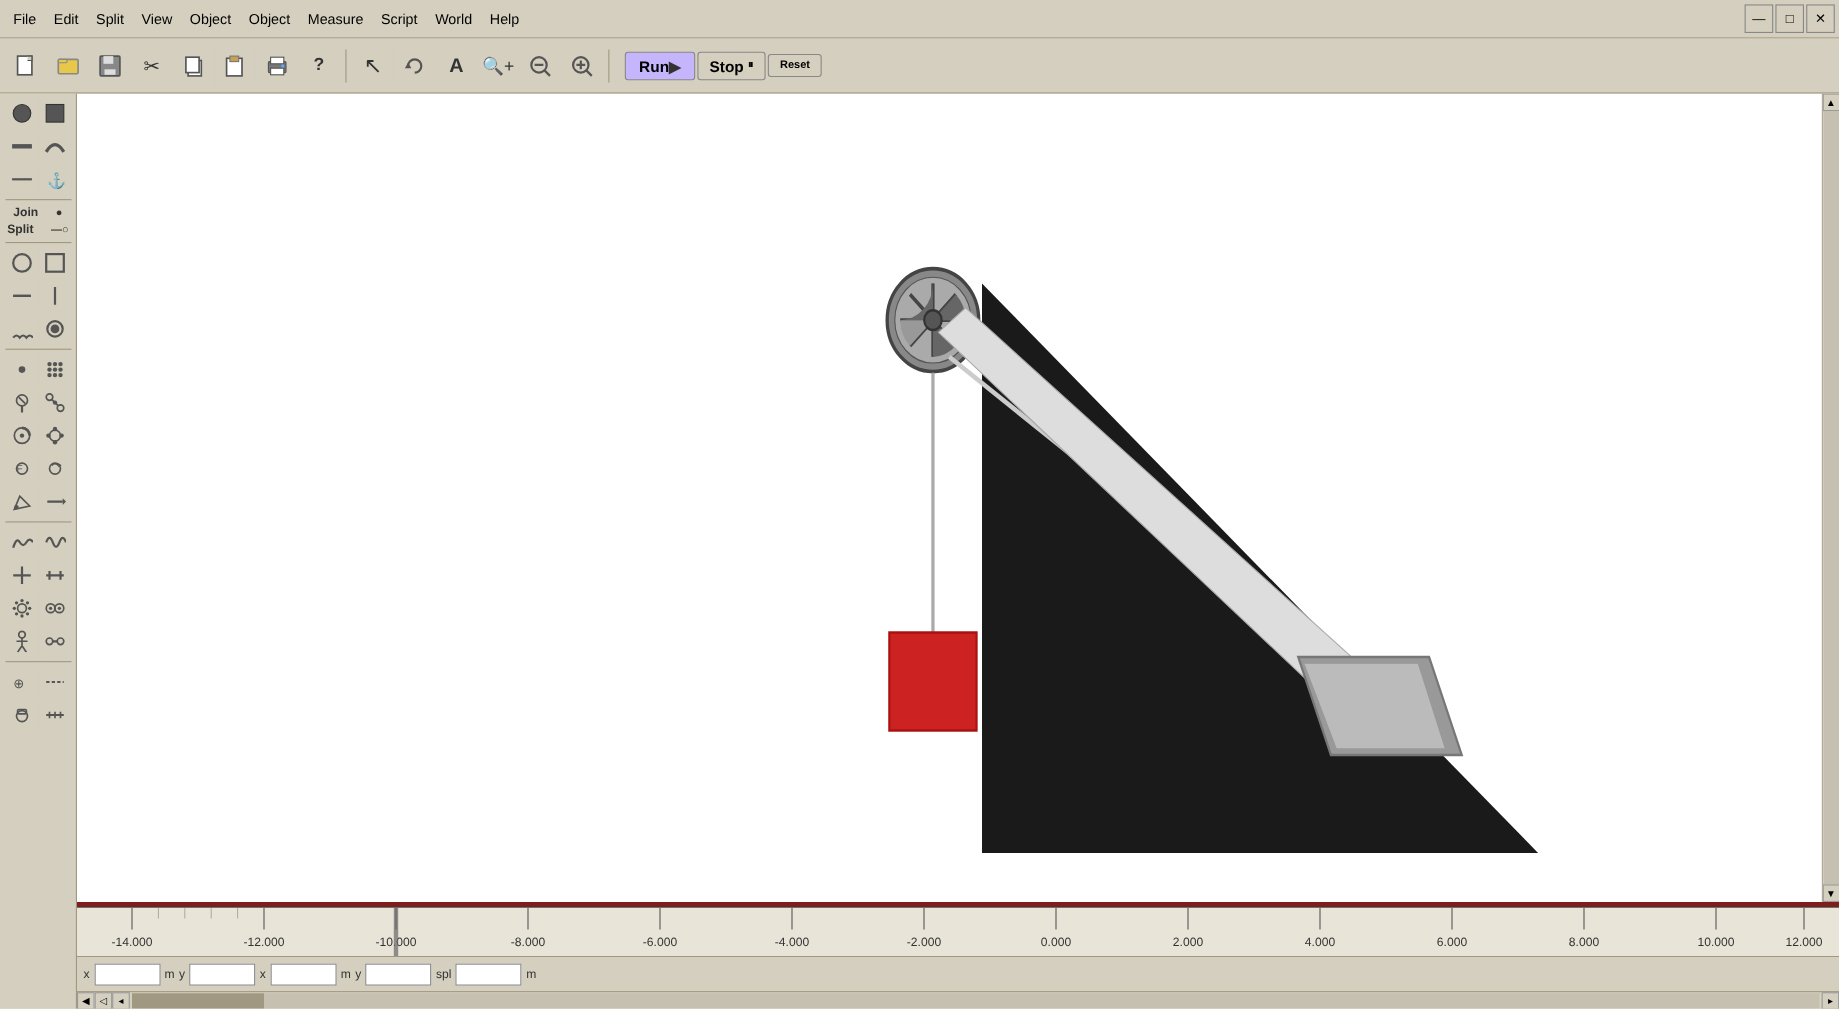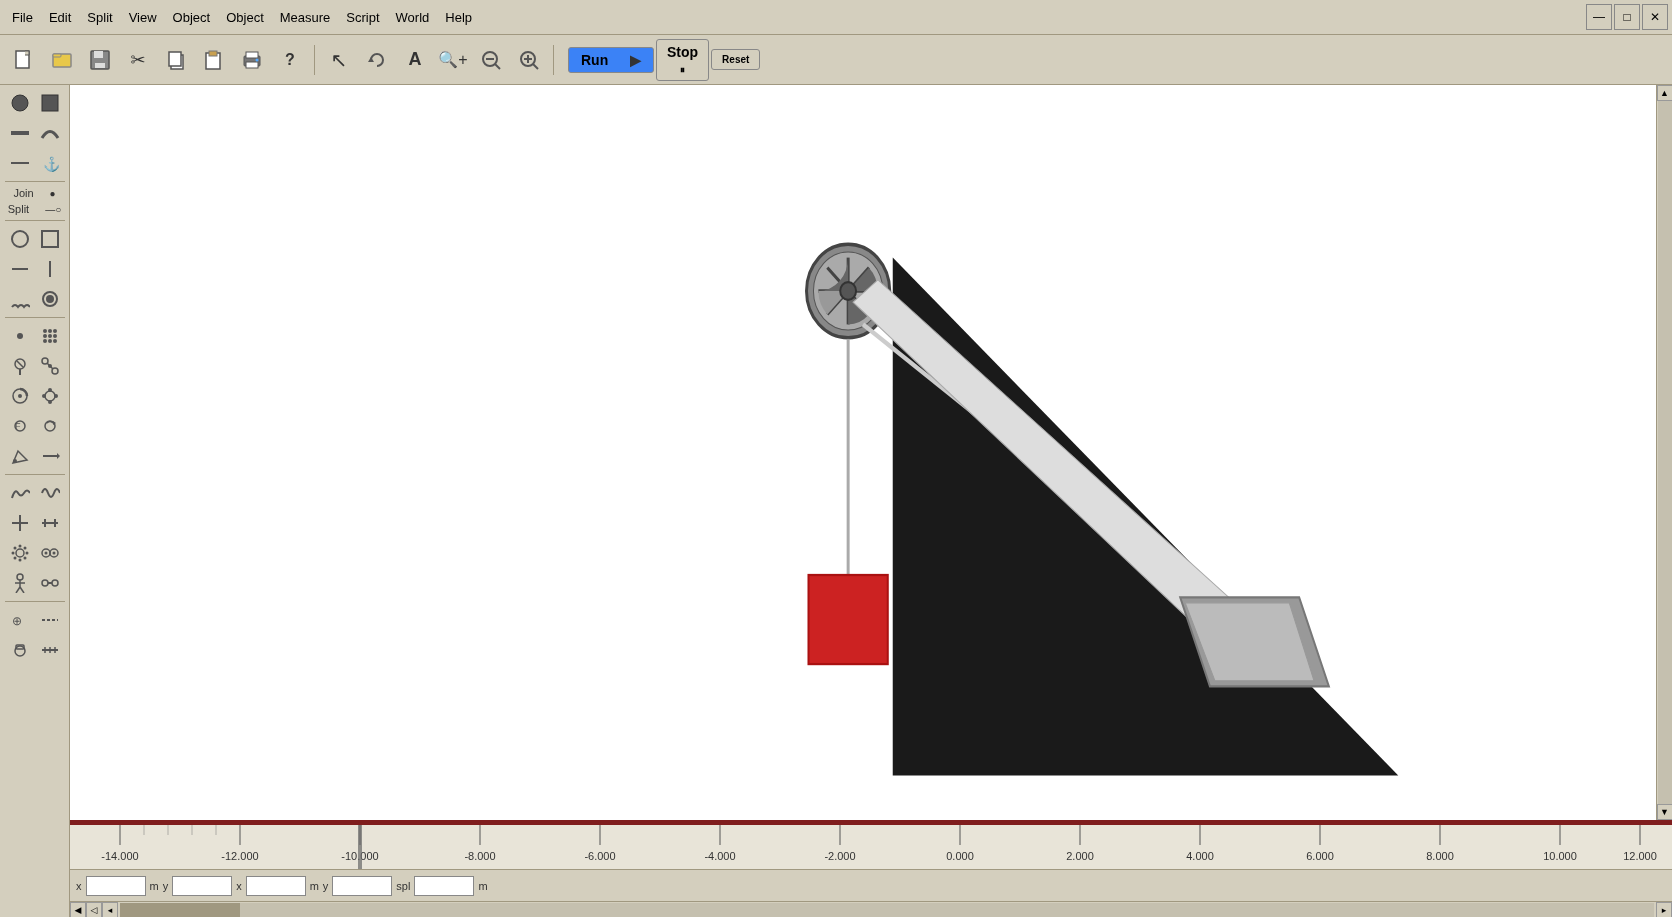--- a/index.html
+++ b/index.html
@@ -49,38 +49,37 @@
       background: #d4cfbe;
       display: flex; align-items: center; justify-content: center;
       cursor: pointer; font-size: 18px; color: #333;
       border-radius: 2px;
     }
     .tb-sep { width: 1px; height: 30px; background: #a09880; margin: 0 4px; }
 
     .run-btn {
       display: flex; align-items: center;
       padding: 4px 12px;
-      background: #3b82f6;
+      background: #c4b5fd;
       border: 1px solid #888;
       border-radius: 3px;
       cursor: pointer;
       font-size: 14px; font-weight: bold;
-      gap: 22px;
+      gap: 0;
       margin-left: 8px;
     }
     .stop-btn {
       display: flex; align-items: center;
       padding: 4px 10px;
       background: #d4cfbe;
       border: 1px solid #888;
       border-radius: 3px;
       cursor: pointer;
       font-size: 14px; font-weight: bold;
       gap: 4px;
-      flex-direction: column;
     }
     .reset-btn {
       display: flex; align-items: center;
       padding: 4px 10px;
       background: #d4cfbe;
       border: 1px solid #888;
       border-radius: 3px;
       cursor: pointer;
       font-size: 10px; font-weight: bold;
     }
@@ -114,21 +113,21 @@
       border: 1px solid transparent;
       background: #d4cfbe;
       display: flex; align-items: center; justify-content: center;
       cursor: pointer; font-size: 14px; color: #333;
       border-radius: 2px;
     }
     .sb-sep { width: 60px; height: 1px; background: #a09880; margin: 2px 0; }
     .sb-text {
       font-size: 11px; color: #333; cursor: pointer;
       padding: 1px 2px;
-      display: flex; align-items: center; gap: 16px;
+      display: flex; align-items: center; gap: 16px; font-weight: bold;
     }
 
     
     #canvas-area {
       flex: 1;
       display: flex;
       flex-direction: column;
       background: #fff;
       position: relative;
       overflow: hidden;

